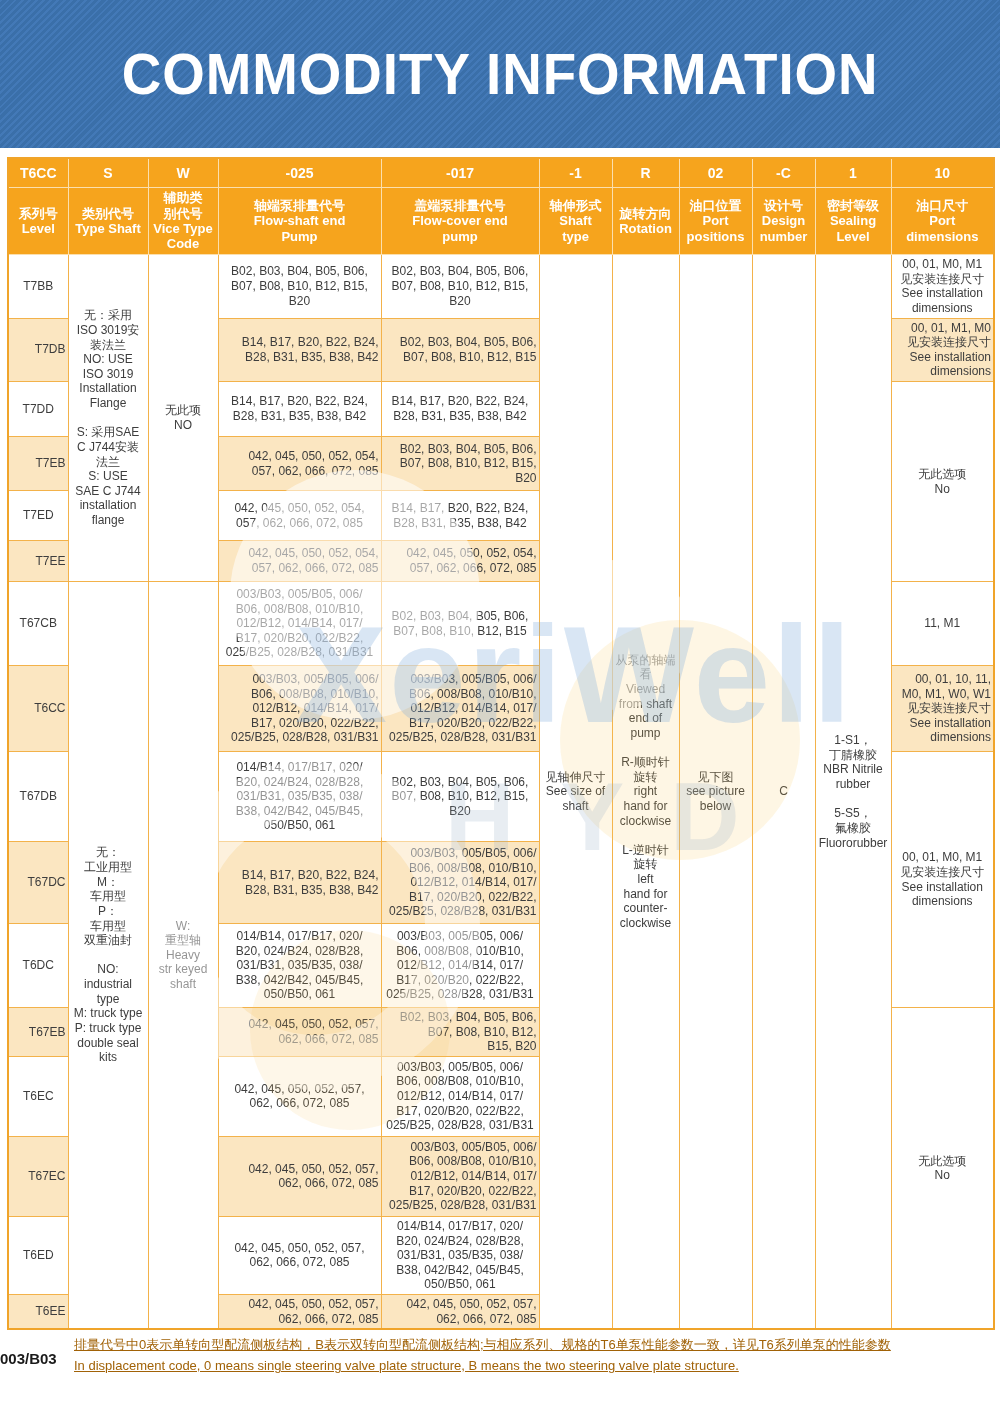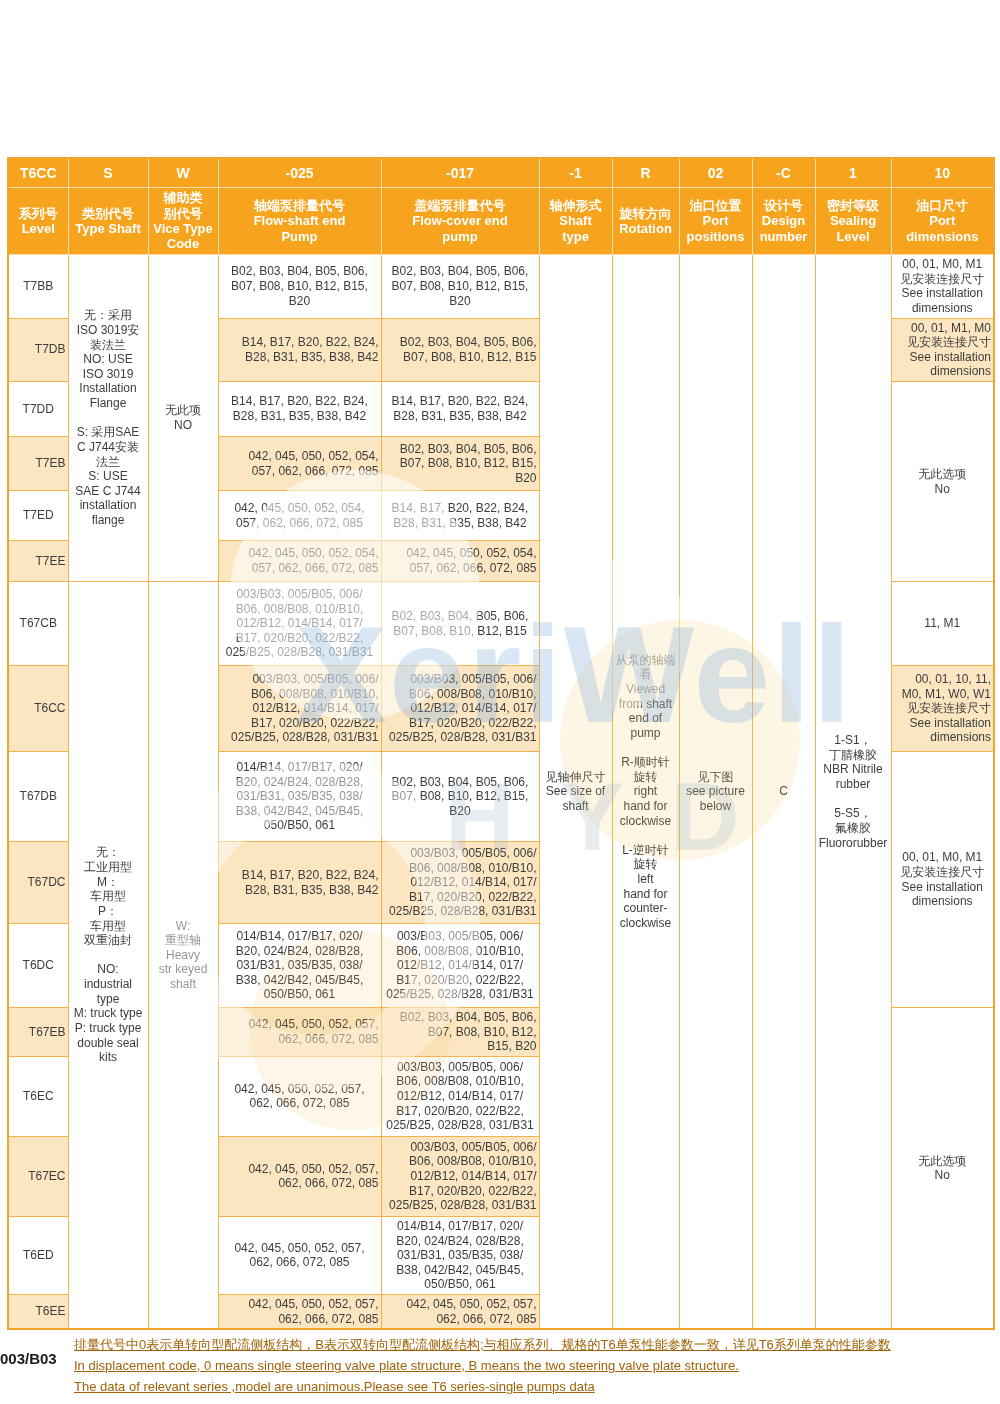--- a/index.html
+++ b/index.html
@@ -53,20 +53,23 @@
   .footer{position:absolute;left:0px;top:1334px;width:990px;display:flex;}
   .footer-label{flex:0 0 74px;padding-left:0;font-size:15px;font-weight:bold;color:#1a1a1a;padding-top:16px;}
   .footer-text{font-size:13px;color:#a16207;line-height:1.62;text-decoration:underline;}
   .footer-text .zh{font-size:13px;}
 </style>
 </head>
 <body>
 
 <div class="page">
 
+  <div class="banner">
+    <div class="banner-title">COMMODITY INFORMATION</div>
+  </div>
 
   <table class="main">
     <colgroup>
       <col class="c-series">
         <col class="c-type">
         <col class="c-vice">
         <col class="c-fs">
         <col class="c-fc">
       <col class="c-shaft">
         <col class="c-rot">
@@ -372,17 +375,16 @@
   <div class="wm wm-circle" style="left:560px;top:620px;width:240px;height:240px;background:rgba(248,196,88,0.16);"></div>
   <div class="wm wm-circle" style="left:250px;top:930px;width:200px;height:200px;background:rgba(248,196,88,0.13);"></div>
   <div class="wm wm-t2">HYD</div>
   <div class="wm wm-t1">XeriWell</div>
 
   <div class="footer">
     <div class="footer-label">003/B03</div>
     <div class="footer-text">
       <div class="zh">排量代号中0表示单转向型配流侧板结构，B表示双转向型配流侧板结构;与相应系列、规格的T6单泵性能参数一致，详见T6系列单泵的性能参数</div>
       <div>In displacement code, 0 means single steering valve plate structure, B means the two steering valve plate structure.</div>
-      <div>The data of relevant series ,model are unanimous.Please see T6 series-single pumps data</div>
     </div>
   </div>
 
 </div>
 
 </body></html>

